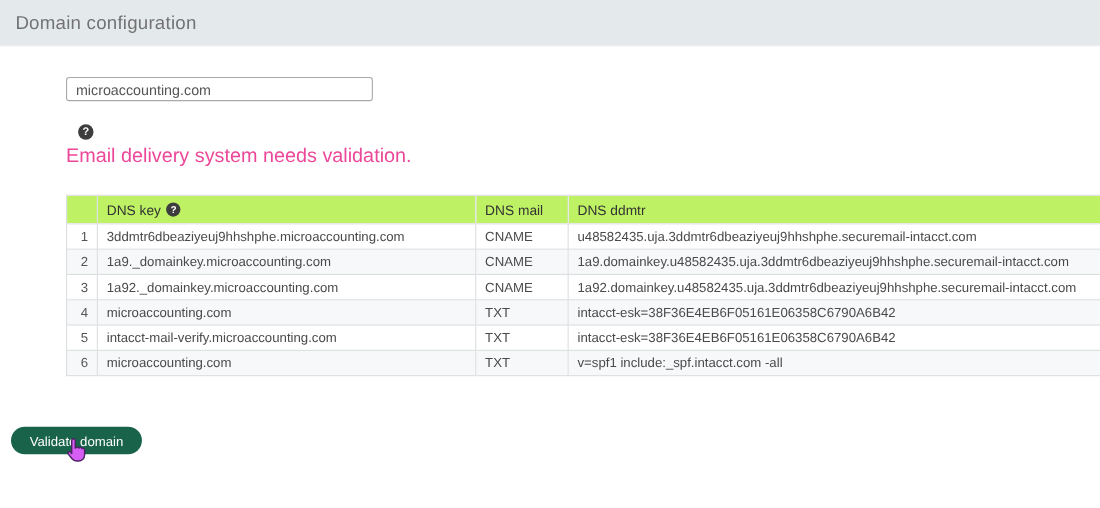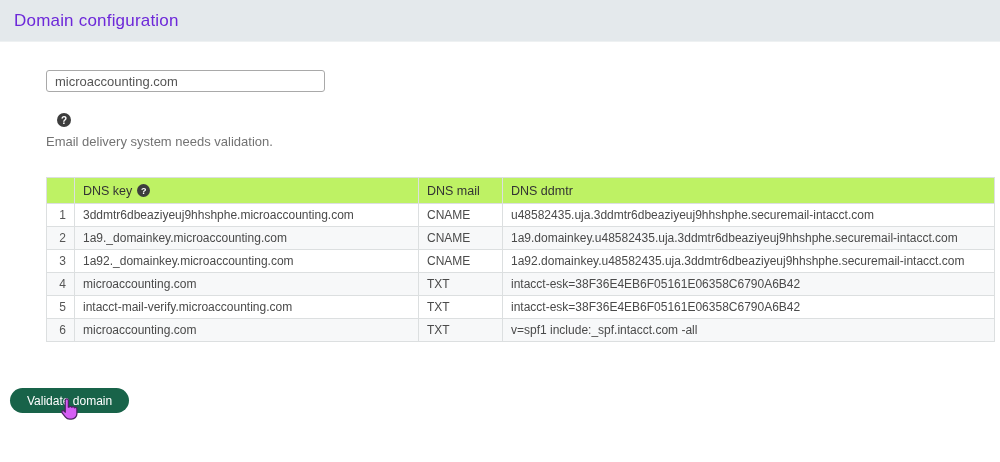--- a/index.html
+++ b/index.html
@@ -12,24 +12,24 @@
   }
   .header-band {
     width: 100%; height: 42px;
     background: #e4e9ec;
     border-bottom: 1px solid #eef1f2;
     display: flex; align-items: center;
     padding-left: 14px;
   }
   .page-title {
     font-size: 17px;
-    color: #6d28d9;
+    color: #737373;
     letter-spacing: 0.2px;
   }
-  .content { padding-left: 46px; }
+  .content { padding-left: 60px; }
   .domain-input {
     display: block;
     margin-top: 28px;
     width: 279px; height: 22px;
     border: 1px solid #a9a9a9;
     border-radius: 3px;
     padding: 2px 8px;
     font-size: 13px;
     color: #555;
     font-family: "Liberation Sans", sans-serif;
@@ -44,22 +44,22 @@
     color: #fff;
     border-radius: 50%;
     font-size: 10px;
     font-weight: bold;
     display: flex; align-items: center; justify-content: center;
     cursor: pointer;
     user-select: none;
   }
   .help-message {
     margin-top: 7px;
-    font-size: 13px;
-    color: #737373;
+    font-size: 18px;
+    color: #ec4899;
     line-height: 15px;
   }
   table.dns-table {
     margin-top: 28px;
     width: 949px;
     border-collapse: collapse;
     font-size: 12px;
     color: #4a4a4a;
     table-layout: fixed;
   }

